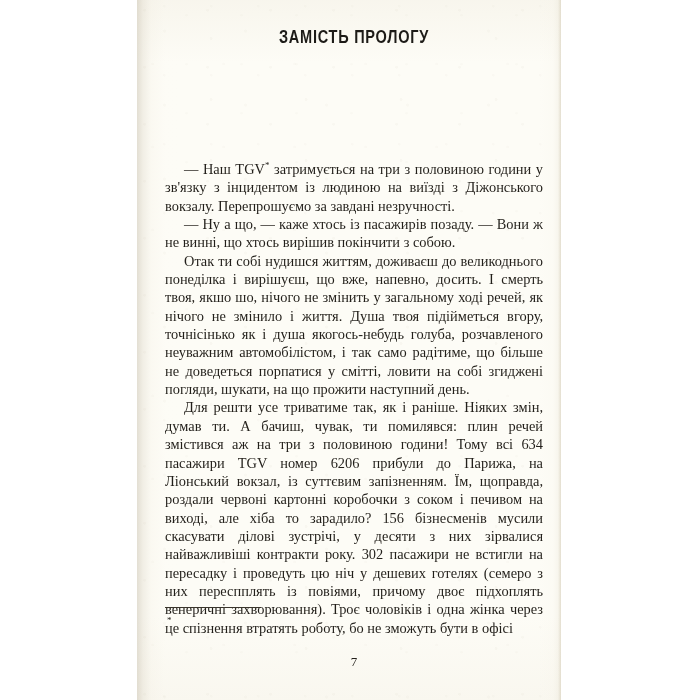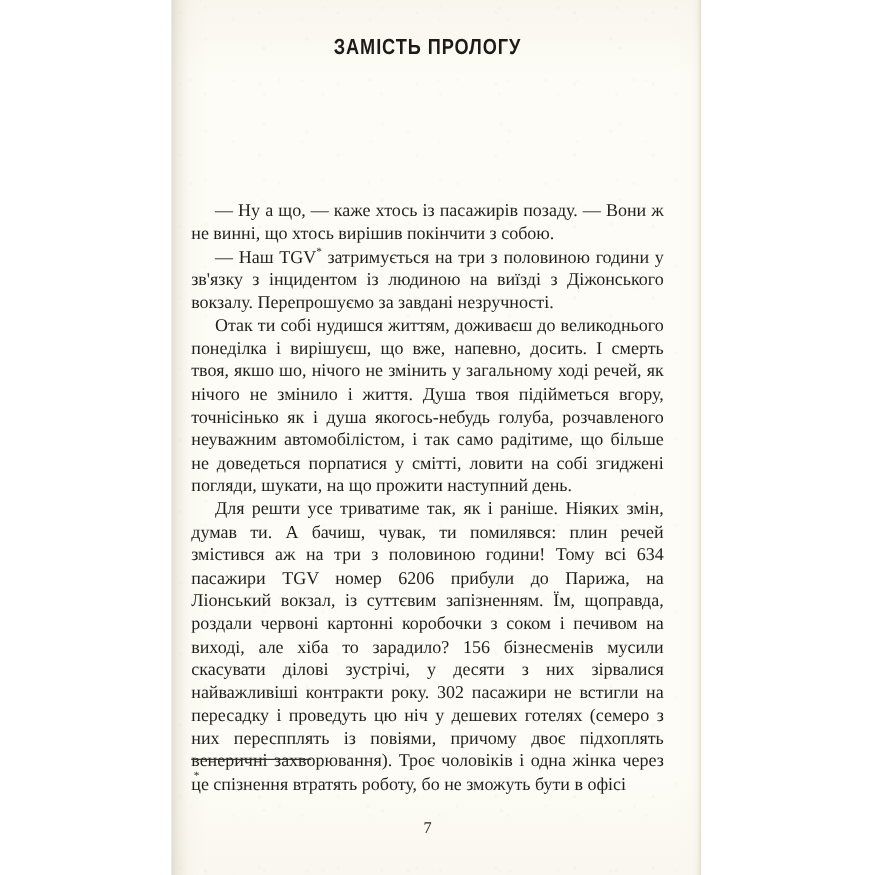--- a/index.html
+++ b/index.html
@@ -76,21 +76,21 @@
     right: 0;
     width: 3px;
     height: 100%;
     background: linear-gradient(90deg, rgba(226,219,201,0.0), rgba(214,206,186,0.55));
     pointer-events: none;
   }
 
   
   .content {
     position: absolute;
-    left: 16px;
+    left: 28px;
     top: 0;
     width: 378px;
     height: 700px;
   }
 
   .chapter-title {
     position: absolute;
     top: 27px;
     left: 0;
     width: 378px;
@@ -178,22 +178,22 @@
   <div class="page">
     <div class="page-tint"></div>
     <div class="page-grain"></div>
     <div class="page-edge"></div>
 
     <div class="content">
 
       <div class="chapter-title">ЗАМІСТЬ ПРОЛОГУ</div>
 
       <div class="body-block">
+        <p class="para"><span>— Наш TGV<sup>*</sup> затримується на три з половиною години у зв'язку з інцидентом із людиною на виїзді з Діжонського вокзалу. Перепрошуємо за завдані незручності.</span></p>
         <p class="para"><span>— Ну а що, — каже хтось із пасажирів позаду. — Вони ж не винні, що хтось вирішив покінчити з собою.</span></p>
-        <p class="para"><span>— Наш TGV<sup>*</sup> затримується на три з половиною години у зв'язку з інцидентом із людиною на виїзді з Діжонського вокзалу. Перепрошуємо за завдані незручності.</span></p>
         <p class="para"><span>Отак ти собі нудишся життям, доживаєш до великоднього понеділка і вирішуєш, що вже, напевно, досить. І смерть твоя, якшо шо, нічого не змінить у загальному ході речей, як нічого не змінило і життя. Душа твоя підійметься вгору, точнісінько як і душа якогось-небудь голуба, розчавленого неуважним автомобілістом, і так само радітиме, що більше не доведеться порпатися у смітті, ловити на собі згиджені погляди, шукати, на що прожити наступний день.</span></p>
         <p class="para"><span>Для решти усе триватиме так, як і раніше. Ніяких змін, думав ти. А бачиш, чувак, ти помилявся: плин речей змістився аж на три з половиною години! Тому всі 634 пасажири TGV номер 6206 прибули до Парижа, на Ліонський вокзал, із суттєвим запізненням. Їм, щоправда, роздали червоні картонні коробочки з соком і печивом на виході, але хіба то зарадило? 156 бізнесменів мусили скасувати ділові зустрічі, у десяти з них зірвалися найважливіші контракти року. 302 пасажири не встигли на пересадку і проведуть цю ніч у дешевих готелях (семеро з них переспплять із повіями, причому двоє підхоплять венеричні захворювання). Троє чоловіків і одна жінка через це спізнення втратять роботу, бо не зможуть бути в офісі</span></p>
       </div>
 
       <div class="footnote">
         <div class="footnote-rule"></div>
         <div class="footnote-body">
           <span class="footnote-marker">*</span>
         </div>
       </div>

